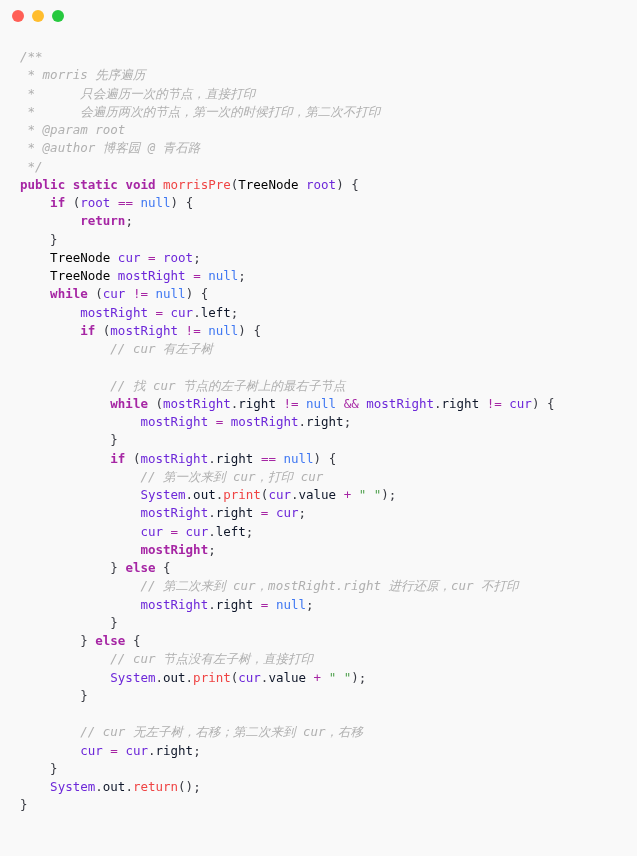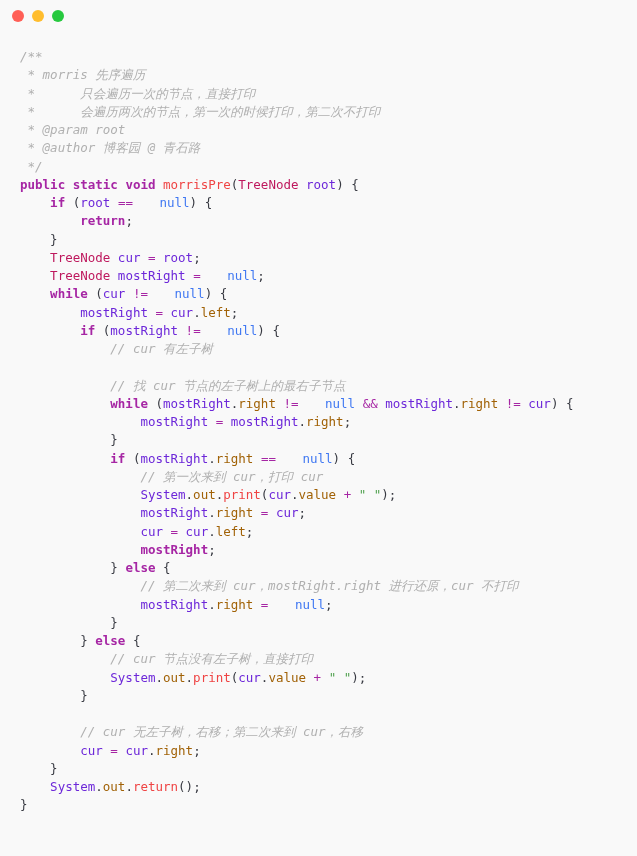--- a/index.html
+++ b/index.html
@@ -34,27 +34,27 @@
     .code-area {
       padding: 16px 20px 24px 20px;
       font-family: "Menlo", "Consolas", monospace;
       font-size: 12.5px;
       line-height: 1.46;
       white-space: pre;
       overflow-x: auto;
     }
     .comment { color: #b0b0b0; font-style: italic; }
     .keyword { color: #a626a4; font-weight: bold; }
-    .type { color: #be185d; }
+    .type { color: #000000; }
     .funcname { color: #ef4444; }
-    .null { color: #4078f2; margin-left: 19px; }
+    .null { color: #4078f2; }
     .operator { color: #a626a4; }
     .punct { color: #383a42; }
     .ident { color: #6d28d9; }
-    .prop { color: #a16207; }
+    .prop { color: #0f172a; }
     .string { color: #50a14f; }
   </style>
 </head>
 <body>
 
 <div class="window">
   <div class="titlebar">
     <div class="dot dot-red"></div>
     <div class="dot dot-yellow"></div>
     <div class="dot dot-green"></div>

